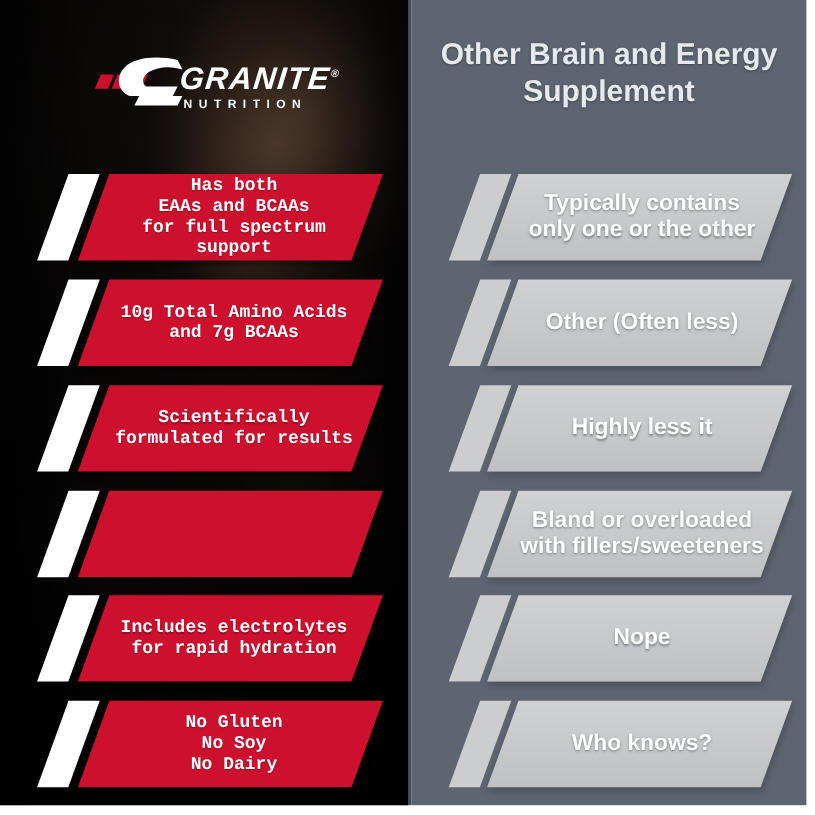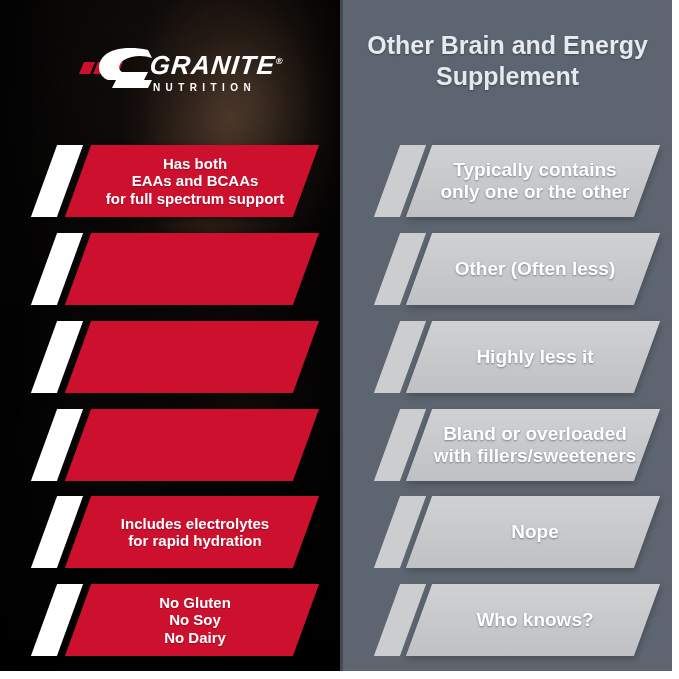--- a/index.html
+++ b/index.html
@@ -193,20 +193,21 @@
     color: #ffffff;
     font-weight: bold;
     text-align: center;
     line-height: 1.16;
     white-space: pre-line;
   }
   .banner.red .banner-text {
     font-size: 15px;
     text-shadow: 0 1px 1px rgba(0,0,0,0.28);
     padding-left: 6px;
+    font-family: Liberation Mono, monospace;
   }
   .banner.grey .banner-text {
     font-size: 19px;
     font-weight: bold;
     text-shadow: 0 1px 2px rgba(60,66,74,0.55);
     padding-left: 4px;
   }
 
   
   .left-panel .slash  { left: 44px; }
@@ -253,27 +254,31 @@
           <div class="banner-text">Has both
 EAAs and BCAAs
 for full spectrum support</div>
         </div>
       </div>
 
       <div class="row" style="top:233px;">
         <div class="slash white"></div>
         <div class="banner red">
           <div class="banner-bg"></div>
+          <div class="banner-text">10g Total Amino Acids
+and 7g BCAAs</div>
         </div>
       </div>
 
       <div class="row" style="top:321px;">
         <div class="slash white"></div>
         <div class="banner red">
           <div class="banner-bg"></div>
+          <div class="banner-text">Scientifically
+formulated for results</div>
         </div>
       </div>
 
       <div class="row" style="top:409px;">
         <div class="slash white"></div>
         <div class="banner red">
           <div class="banner-bg"></div>
         </div>
       </div>
 

